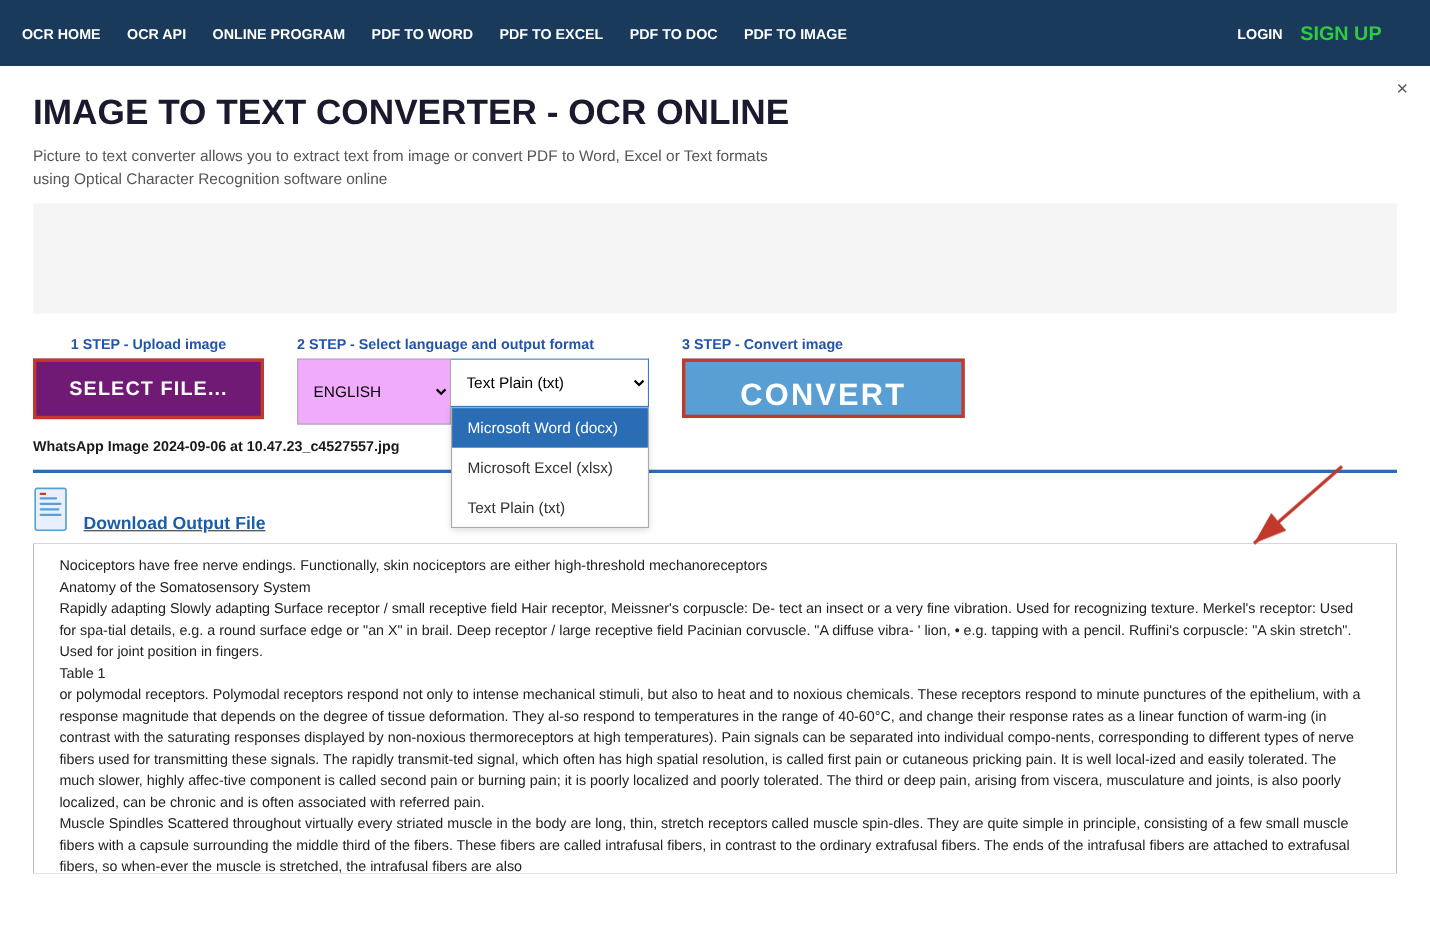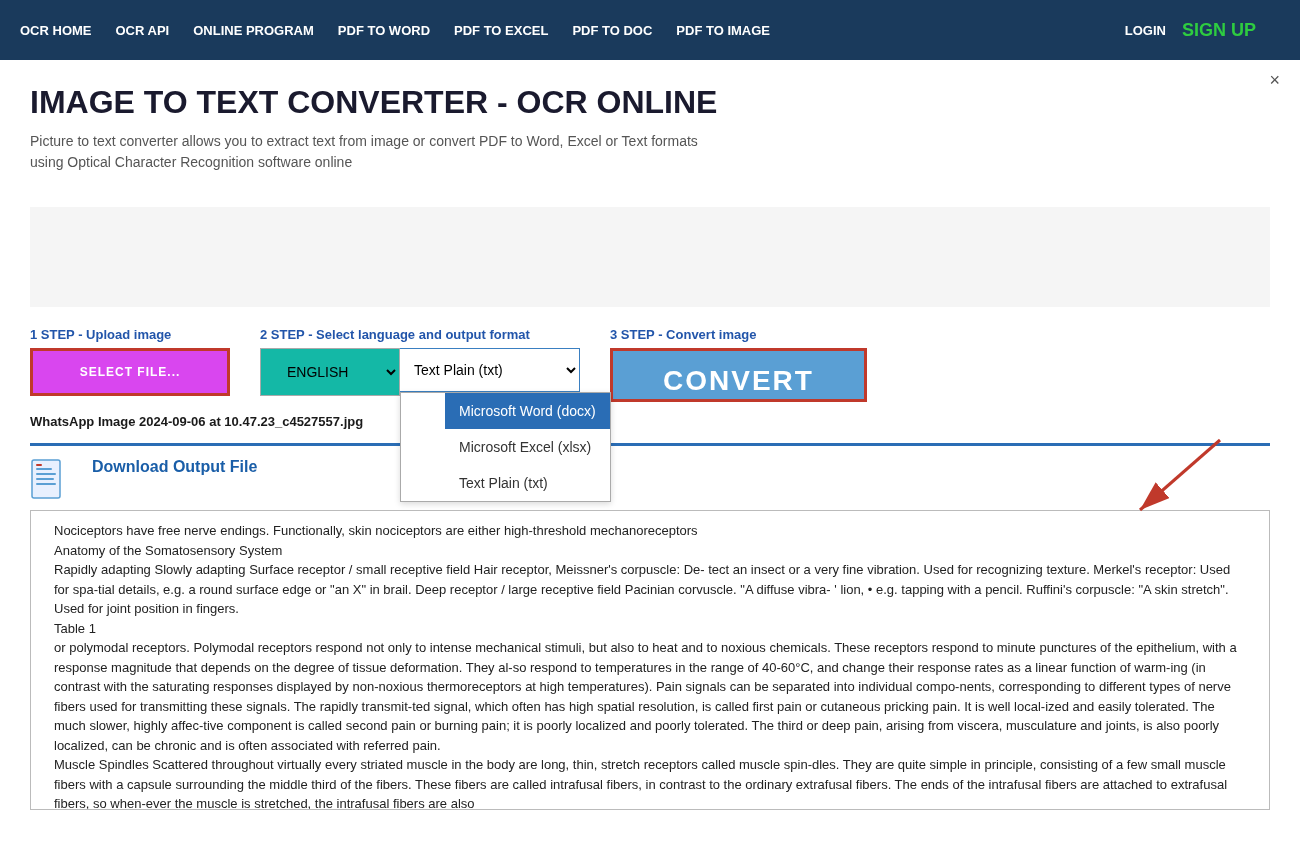--- a/index.html
+++ b/index.html
@@ -47,21 +47,21 @@
       font-weight: bold;
       color: #1a1a2e;
       margin-bottom: 10px;
     }
 
     .subtitle {
       font-size: 14px;
       color: #555;
       max-width: 750px;
       line-height: 1.5;
-      margin-bottom: 34px;
+      margin-bottom: 12px;
     }
 
     
     .ad-area {
       height: 100px;
       background: #f5f5f5;
       margin-bottom: 20px;
     }
 
     
@@ -75,43 +75,43 @@
 
     .step-label {
       font-size: 13px;
       color: #2255aa;
       font-weight: bold;
       margin-bottom: 6px;
       white-space: nowrap;
     }
 
     
-    .step1 { display: flex; flex-direction: column; }
+    .step1 { display: flex; flex-direction: column; align-items: center; }
     .select-file-btn {
-      background: #d946ef;
+      background: #701a75;
       color: #fff;
-      font-size: 12px;
+      font-size: 18px;
       font-weight: bold;
       border: 3px solid #c0392b;
       padding: 14px 30px;
       cursor: pointer;
       min-width: 200px;
       letter-spacing: 1px;
     }
 
     
     .step2 { display: flex; flex-direction: column; }
     .step2-selects { display: flex; gap: 0; position: relative; }
     .lang-select {
       font-size: 14px;
-      padding: 8px 22px;
+      padding: 8px 10px;
       border: 1px solid #aaa;
-      background: #14b8a6;
+      background: #f0abfc;
       min-width: 140px;
-      height: 48px;
+      height: 60px;
     }
     .format-select-wrapper {
       position: relative;
     }
     .format-select {
       font-size: 14px;
       padding: 8px 10px;
       border: 1px solid #3a7fc1;
       background: #fff;
       min-width: 180px;
@@ -128,21 +128,20 @@
       border: 1px solid #aaa;
       z-index: 100;
       min-width: 180px;
       box-shadow: 0 2px 6px rgba(0,0,0,0.15);
     }
     .dropdown-open .dropdown-item {
       padding: 10px 14px;
       font-size: 14px;
       cursor: pointer;
       white-space: nowrap;
-      margin-left: 44px;
     }
     .dropdown-open .dropdown-item.active {
       background: #2a6db5;
       color: #fff;
     }
 
     
     .step3 { display: flex; flex-direction: column; }
     .convert-btn {
       background: #5a9fd4;
@@ -169,23 +168,24 @@
     .divider {
       height: 3px;
       background: #2a6db5;
       margin: 14px 0 0 0;
       width: 100%;
     }
 
     
     .download-section {
       display: flex;
-      align-items: flex-start;
-      gap: 22px;
+      align-items: flex-end;
+      gap: 6px;
       padding: 12px 0 8px 0;
+      text-decoration: underline;
     }
     .download-link {
       font-size: 16px;
       color: #1a5ea8;
       text-decoration: none;
       font-weight: bold;
     }
 
     
     .output-area {

